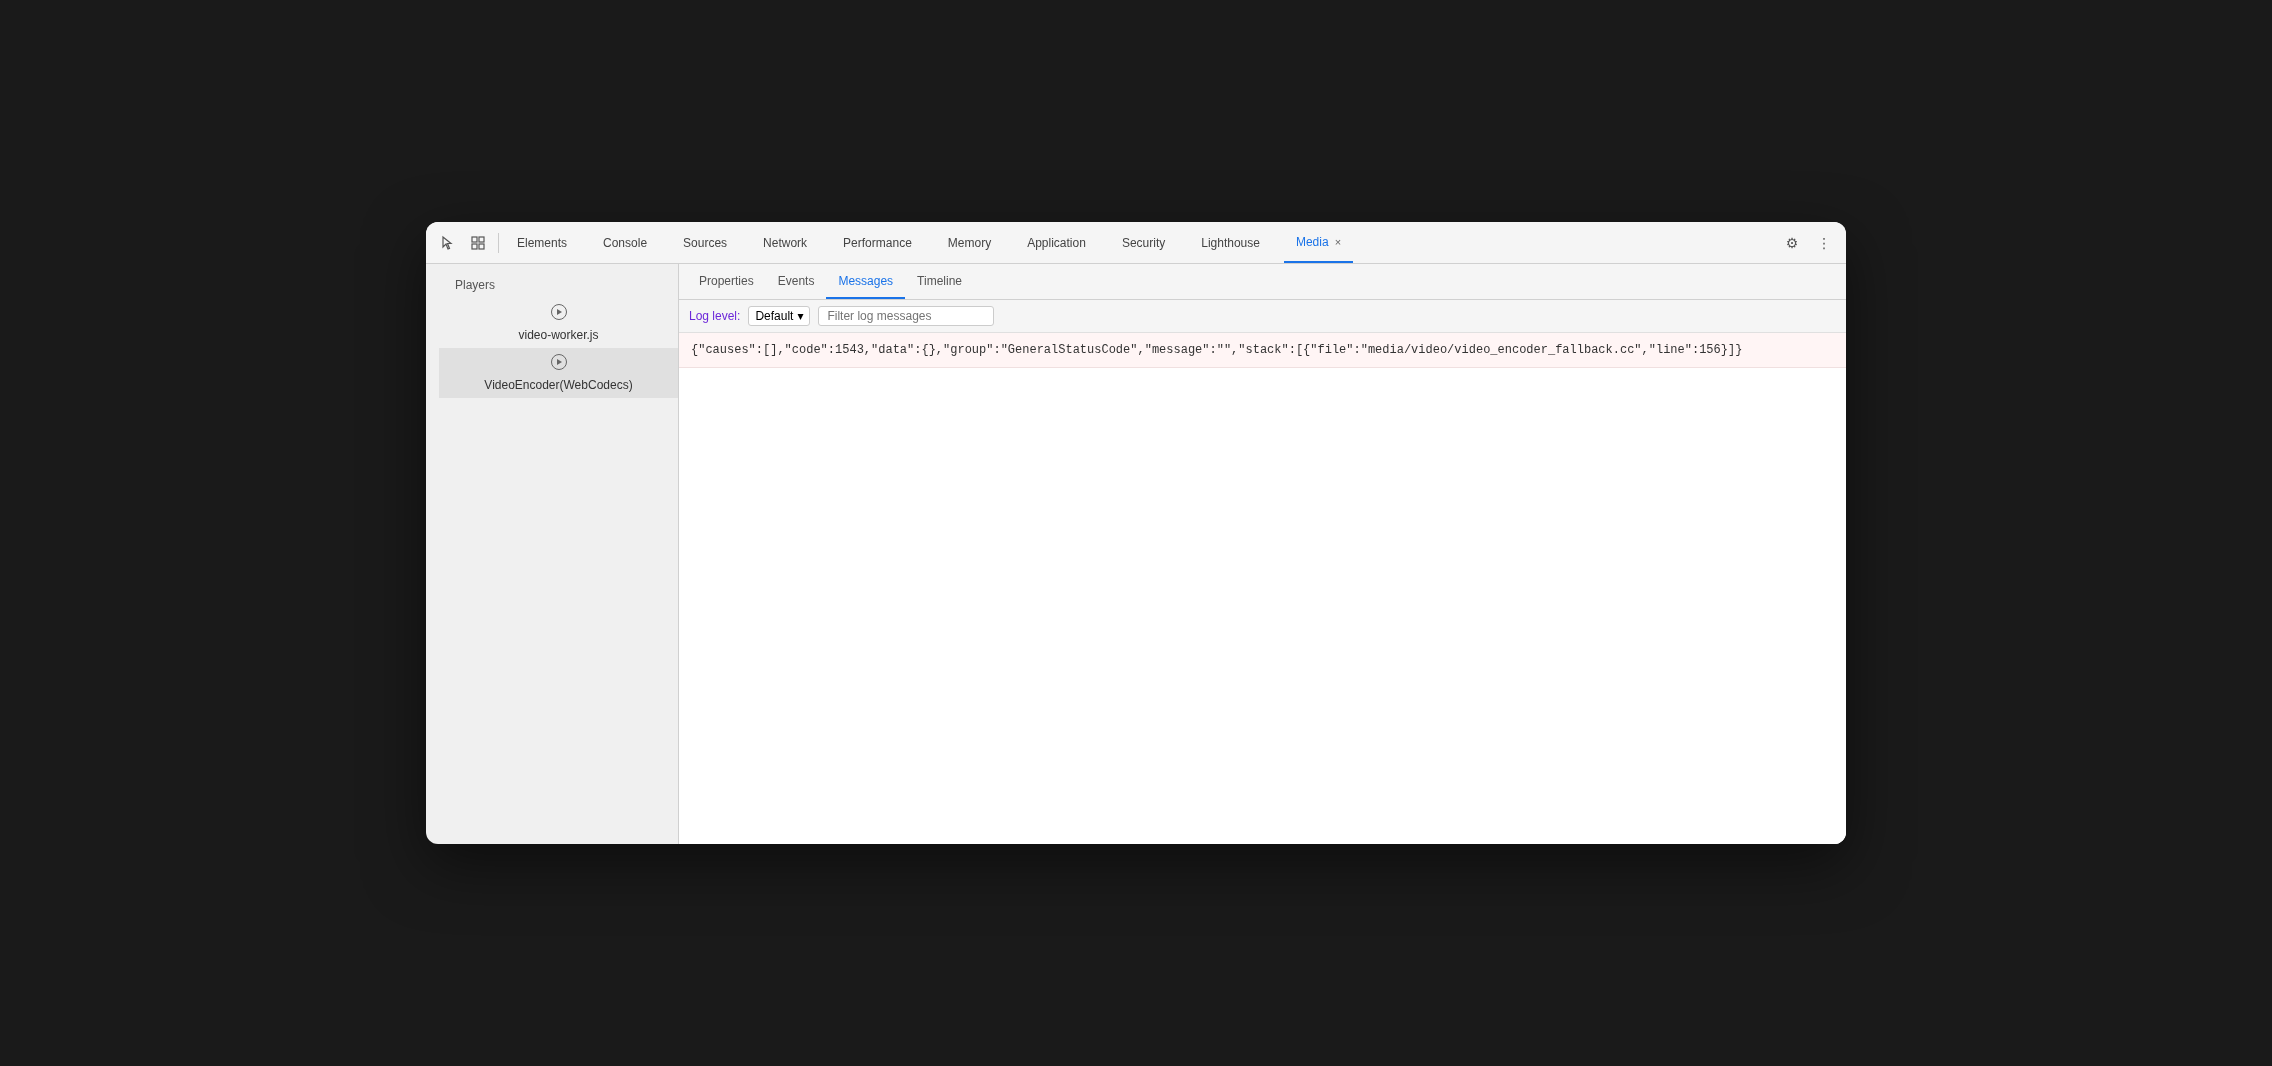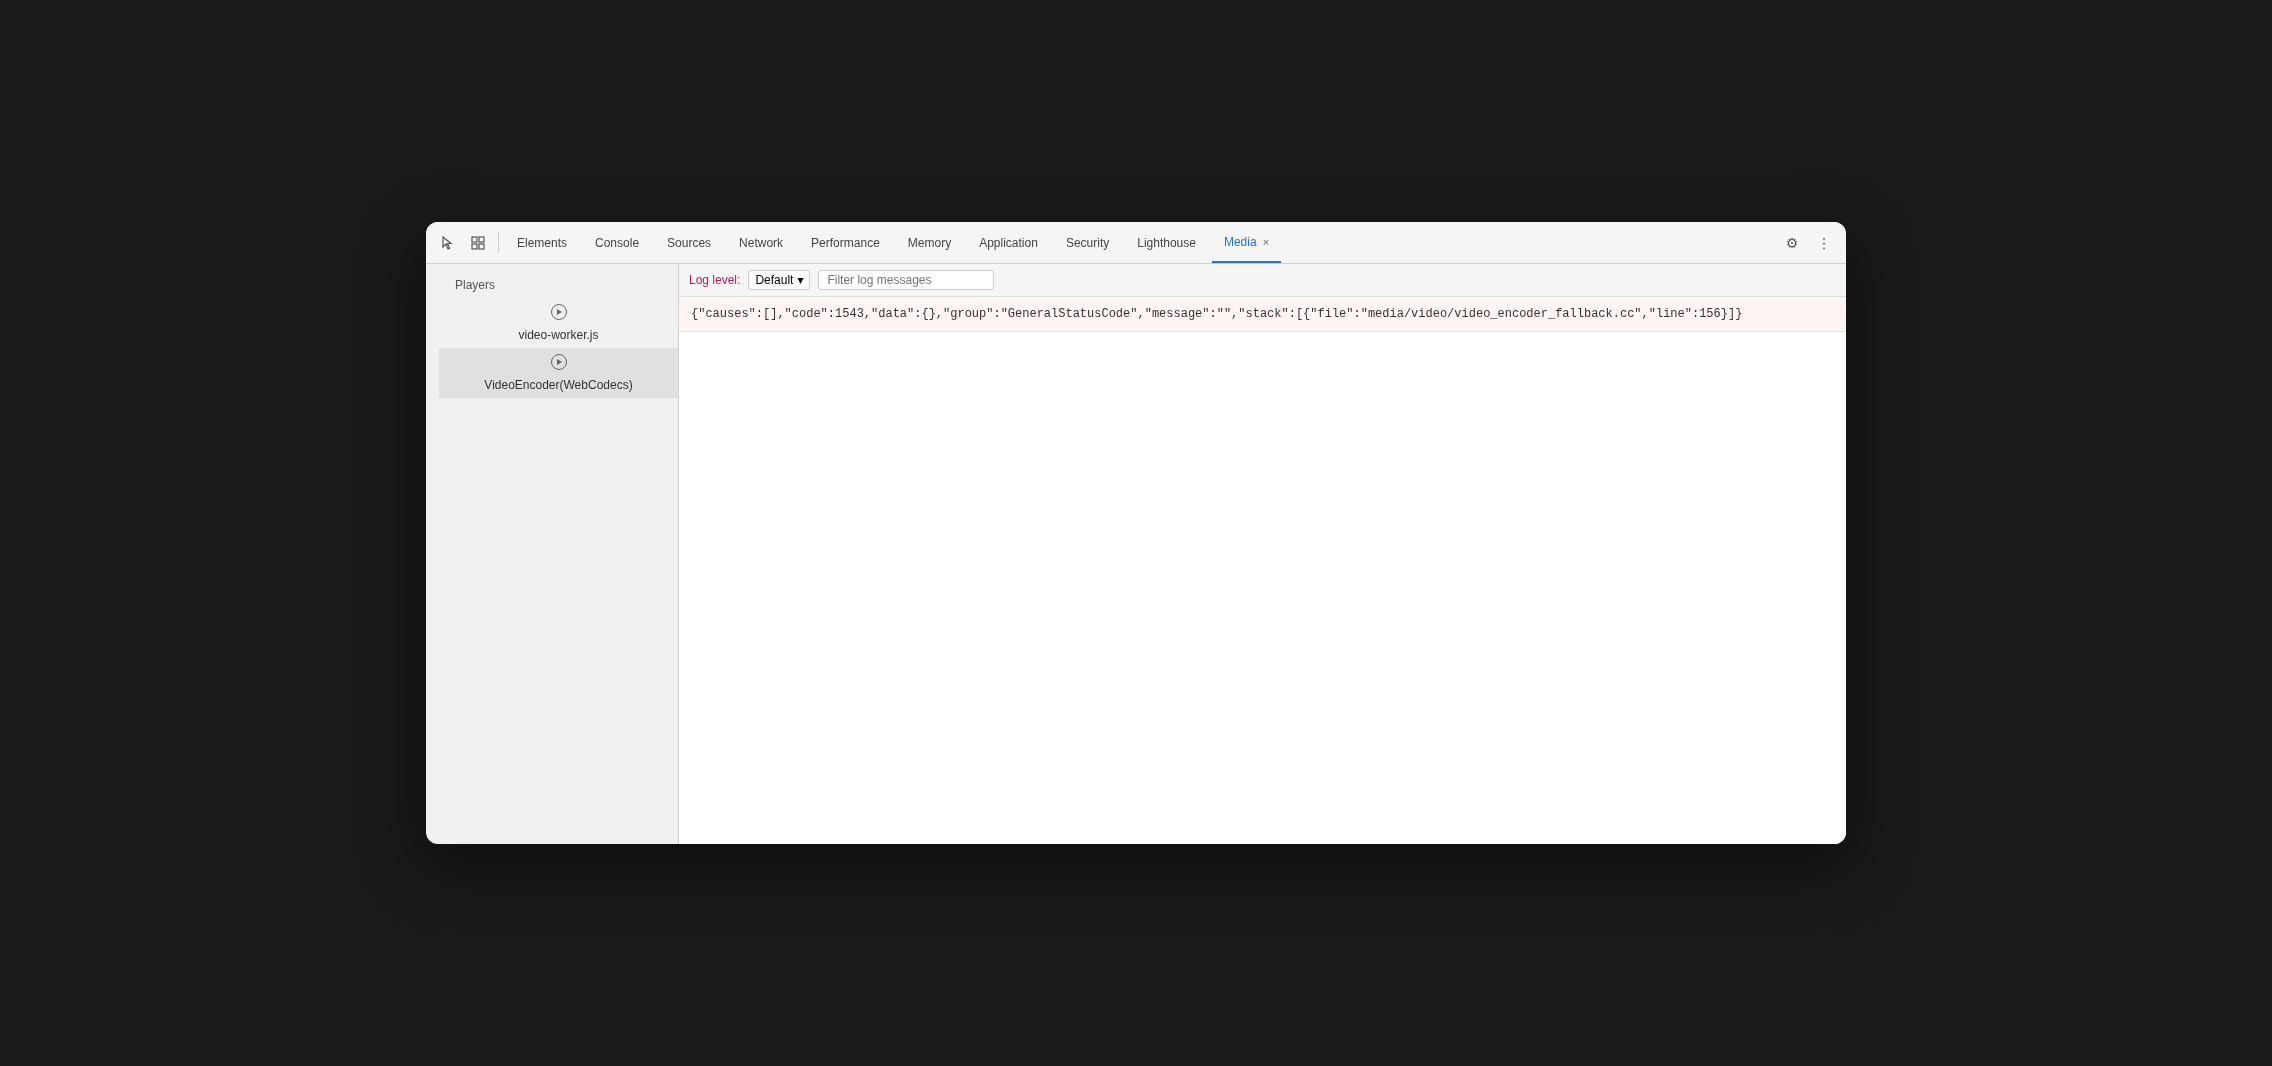--- a/index.html
+++ b/index.html
@@ -71,21 +71,21 @@
       width: 1px;
       height: 20px;
       background: #ccc;
       margin: 0 4px;
     }
     .toolbar-tabs {
       display: flex;
       align-items: flex-start;
       flex: 1;
       height: 100%;
-      gap: 4px;
+      gap: 12px;
     }
     .toolbar-tab {
       padding: 0 12px;
       height: 100%;
       display: flex;
       align-items: center;
       font-size: 12px;
       color: #444;
       cursor: pointer;
       white-space: nowrap;
@@ -182,21 +182,21 @@
     .log-toolbar {
       display: flex;
       align-items: center;
       padding: 6px 10px;
       border-bottom: 1px solid #e0e0e0;
       background: #f5f5f5;
       gap: 8px;
     }
     .log-label {
       font-size: 12px;
-      color: #be185d;
+      color: #6d28d9;
     }
     .log-select {
       display: flex;
       align-items: center;
       border: 1px solid #ccc;
       border-radius: 3px;
       padding: 2px 6px;
       background: #fff;
       font-size: 12px;
       cursor: pointer;
@@ -300,20 +300,34 @@
         <span>video-worker.js</span>
       </div>
       <div class="sidebar-item selected">
         <div class="play-icon"></div>
         <span>VideoEncoder(WebCodecs)</span>
       </div>
     </div>
 
     <div class="content-area">
 
+      <div class="content-tabs">
+        <div class="content-tab">
+          <span>Properties</span>
+        </div>
+        <div class="content-tab">
+          <span>Events</span>
+        </div>
+        <div class="content-tab active">
+          <span>Messages</span>
+        </div>
+        <div class="content-tab">
+          <span>Timeline</span>
+        </div>
+      </div>
 
       <div class="log-toolbar">
         <span class="log-label">Log level:</span>
         <div class="log-select">
           <span>Default</span>
           <span>▾</span>
         </div>
         <input class="filter-input" type="text" placeholder="Filter log messages" style="">
       </div>
 

